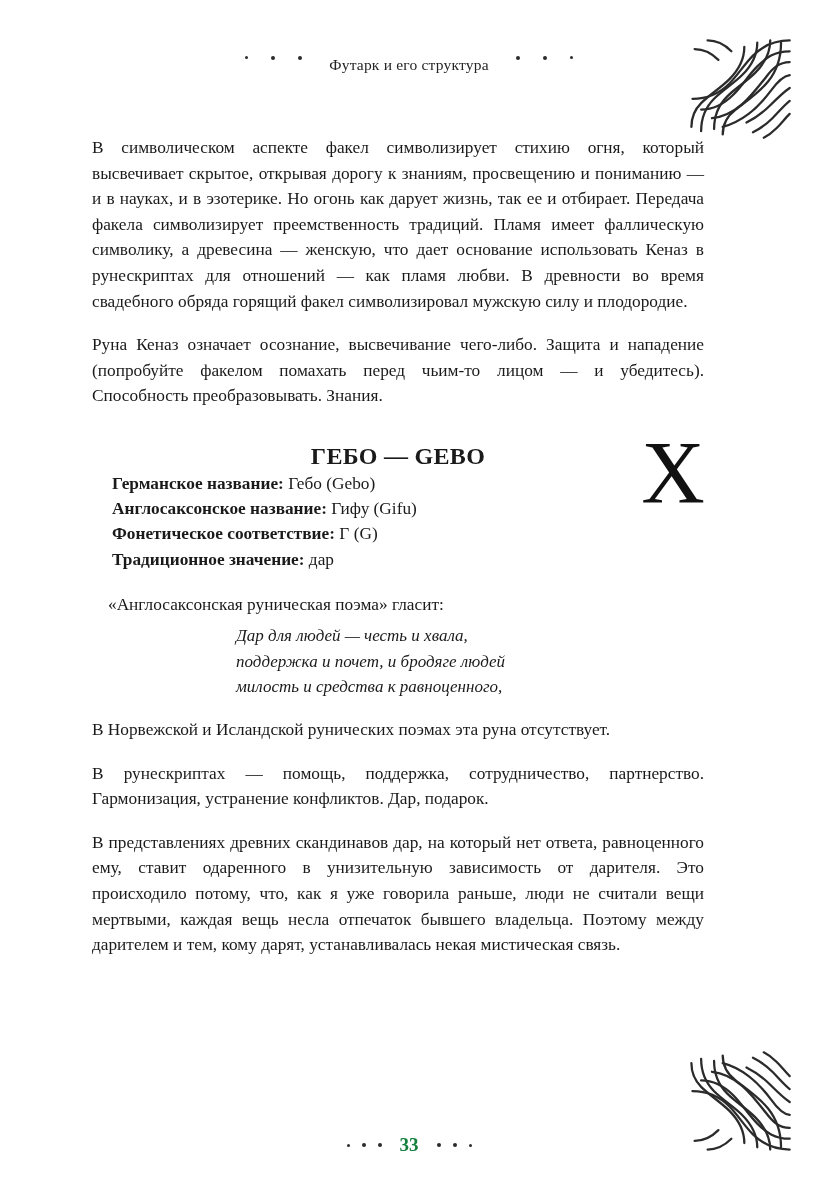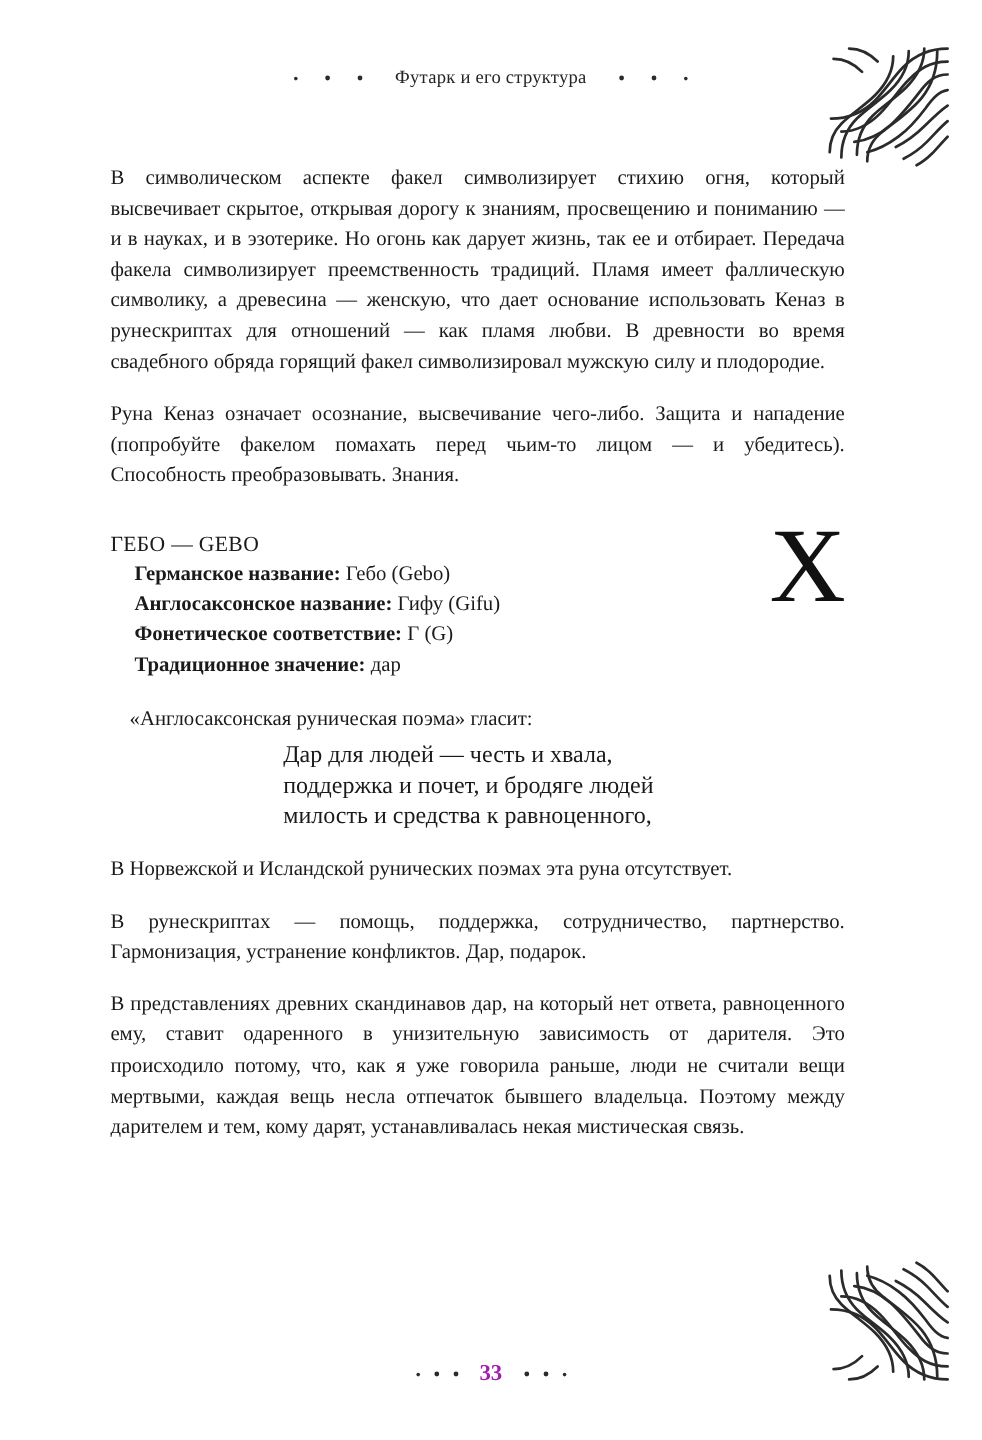--- a/index.html
+++ b/index.html
@@ -40,21 +40,20 @@
   }
   .ornament svg { display: block; width: 100%; height: 100%; }
 
   
   .running-head {
     position: absolute;
     top: 56px;
     left: 0;
     right: 0;
     display: flex;
-    align-items: center;
     justify-content: center;
     gap: 23px;
     font-size: 15.5px;
     letter-spacing: .2px;
     color: #242424;
   }
   .running-head .rh-text {
     font-family: "Liberation Serif", serif;
     font-size: 15.5px;
     padding: 0 4px;
@@ -99,23 +98,24 @@
     text-align: center;
     font-family: "Liberation Serif", serif;
     font-size: 88px;
     line-height: 92px;
     font-weight: 400;
     color: #111;
     letter-spacing: 0;
   }
   h2.rune-title {
     margin: 0 0 1px 0;
-    font-size: 18px;
-    font-weight: normal;
+    font-size: 24px;
+    font-weight: bold;
     letter-spacing: .3px;
+    text-align: center;
   }
   .rune-attrs {
     margin: 0;
     padding: 0;
     list-style: none;
   }
   .rune-attrs li {
     font-size: 17.3px;
     line-height: 25.2px;
     margin-left: 20px;
@@ -126,41 +126,42 @@
 
   
   .poem-intro {
     margin: 14px 0 6px 16px;
     font-size: 17.3px;
     line-height: 25.6px;
   }
   .poem {
     margin: 0 0 18px 0;
     padding-left: 144px;
-    font-size: 20px;
+    font-style: italic;
+    font-size: 17px;
     line-height: 25.2px;
   }
   .poem .line { display: block; white-space: nowrap; }
 
   
   .footer {
     position: absolute;
     bottom: 44px;
     left: 0;
     right: 0;
     display: flex;
     align-items: center;
     justify-content: center;
     gap: 12px;
   }
   .folio {
     font-size: 19px;
     font-weight: bold;
     padding: 0 6px;
-    color: #a21caf;
+    color: #15803d;
   }
 </style>
 </head>
 <body>
 
 <div class="page">
 
   <div class="ornament top-right">
     <svg viewBox="0 0 100 100" fill="none" stroke="currentColor" stroke-width="2.1" stroke-linecap="round">
       <path d="M97 3 L97 97 L3 3 Z" stroke-width="1.2" opacity="0"></path>

